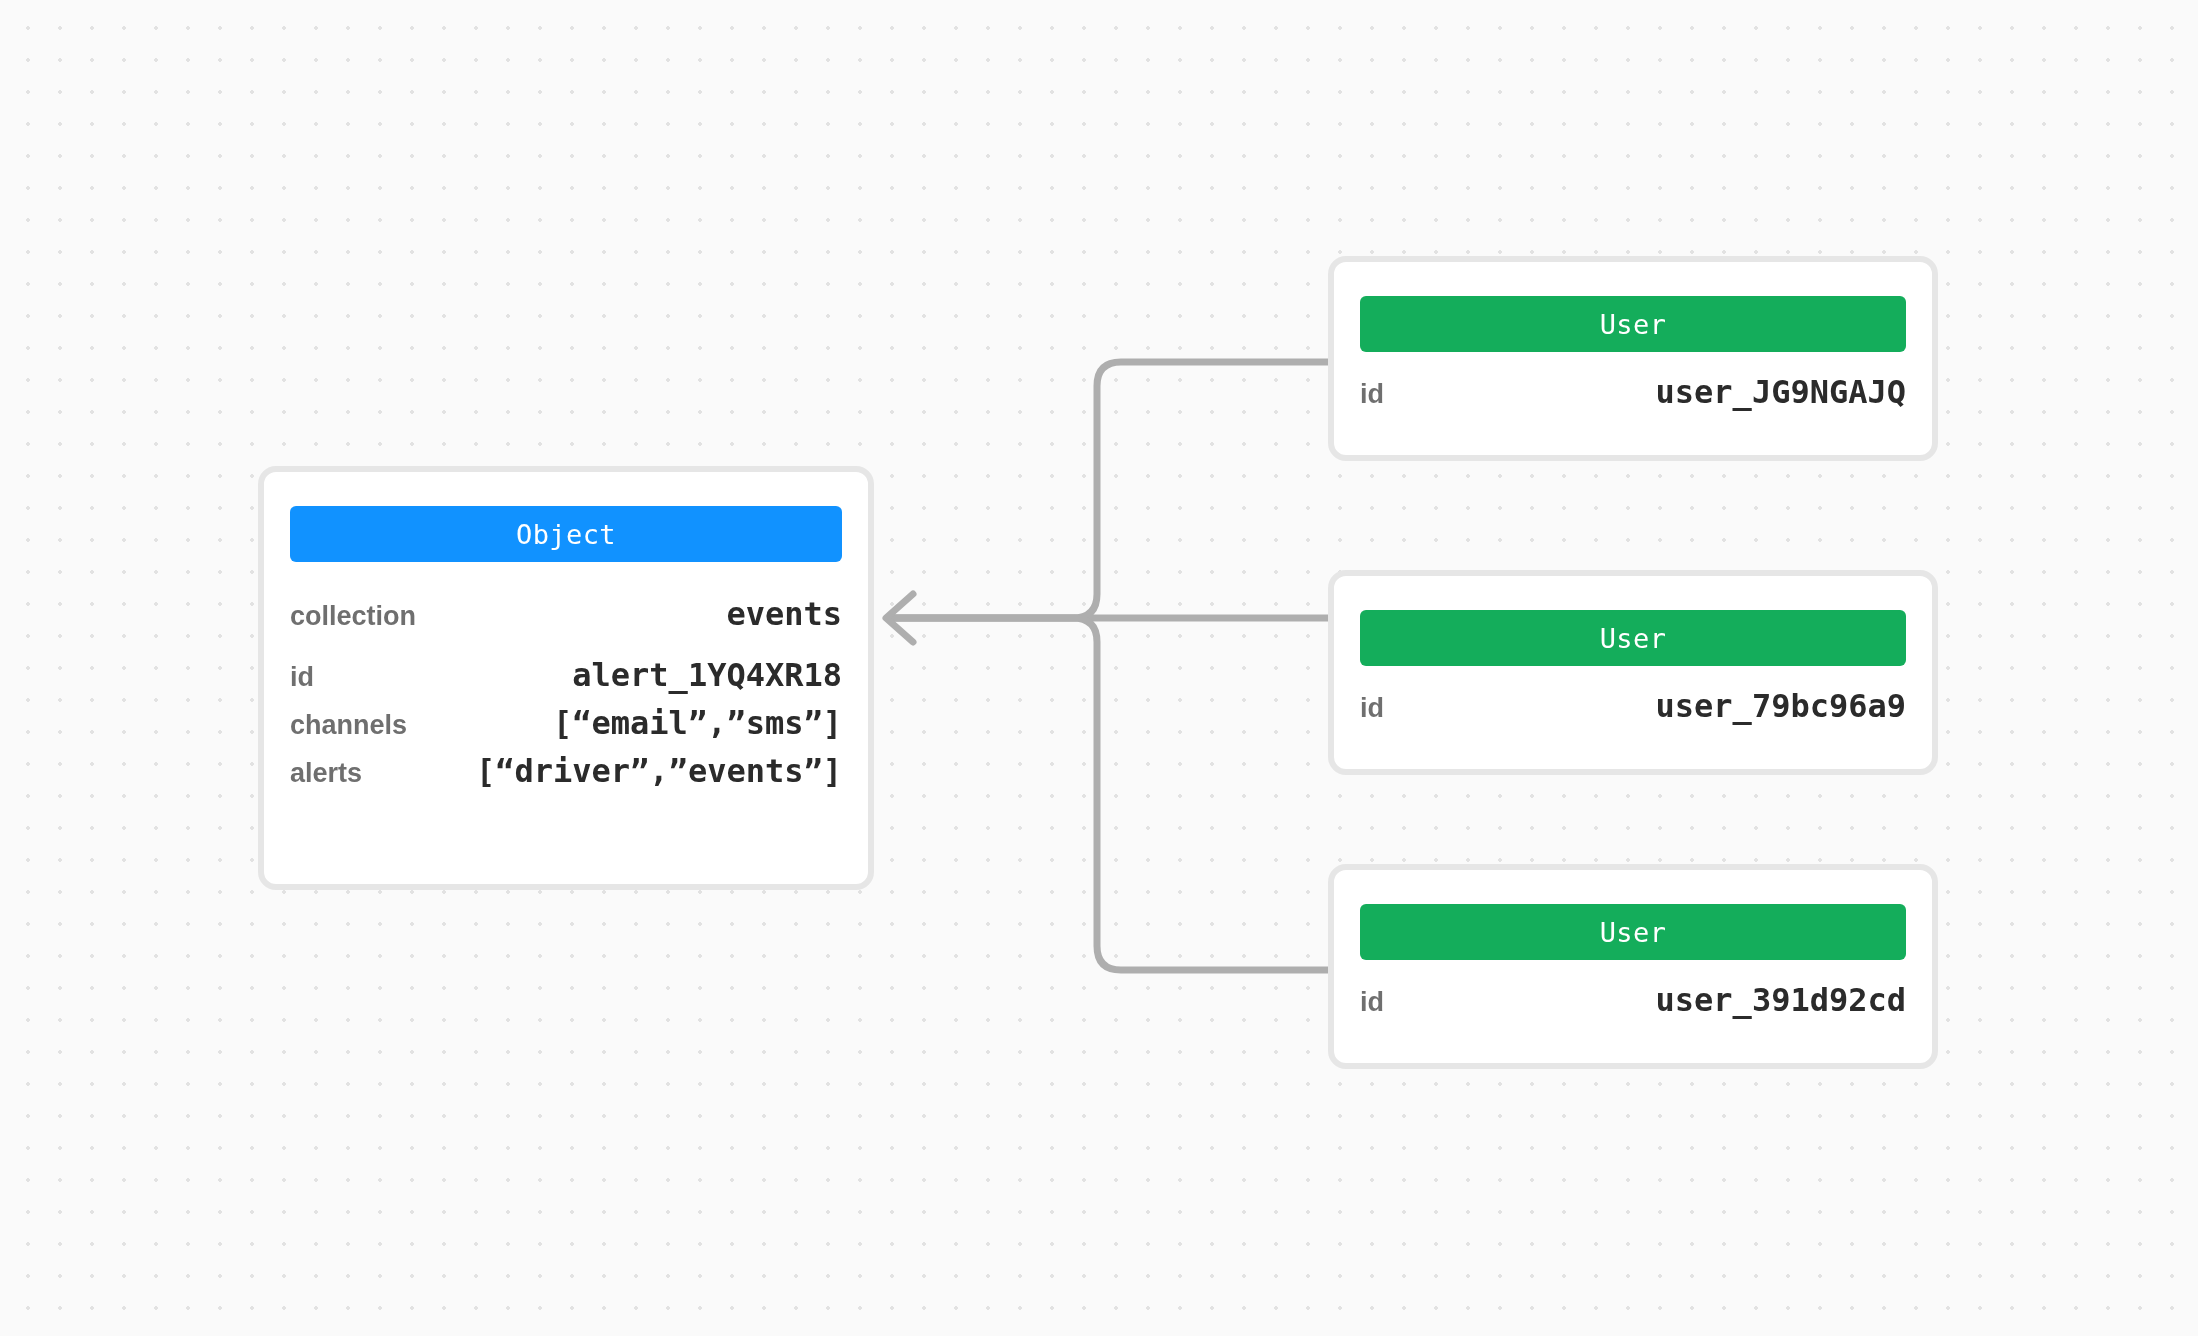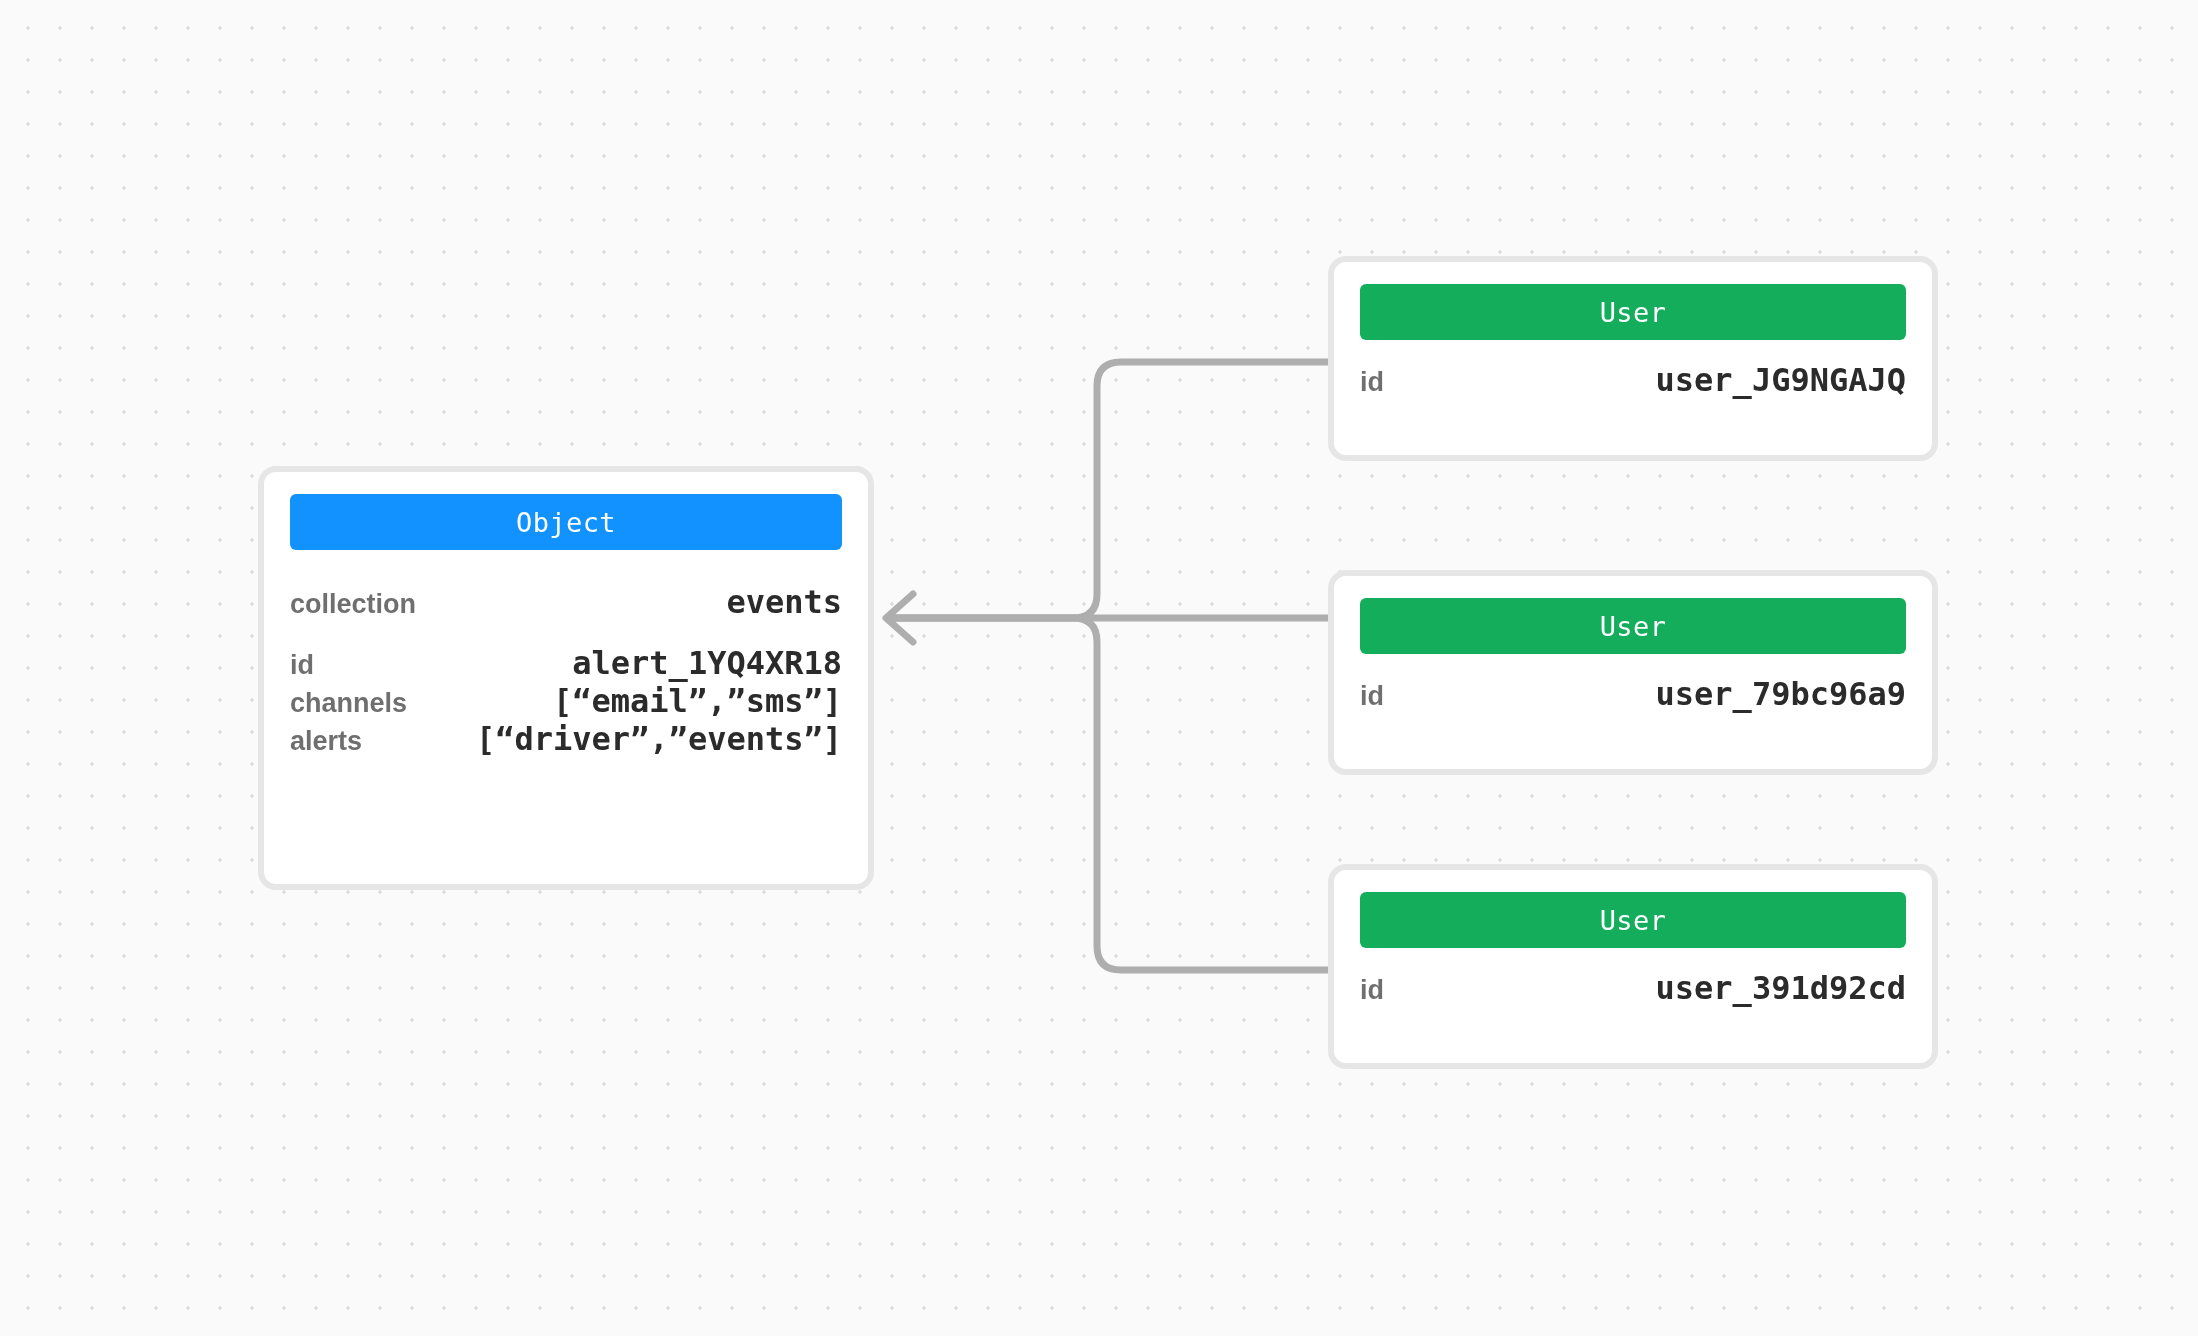--- a/index.html
+++ b/index.html
@@ -32,21 +32,21 @@
   .node {
     position: absolute;
     box-sizing: border-box;
     background: #ffffff;
     border: 6px solid #e6e6e6;
     border-radius: 18px;
   }
 
   .node-header {
     box-sizing: border-box;
-    margin: 22px 26px 0 26px;
+    margin: 34px 26px 0 26px;
     height: 56px;
     border-radius: 6px;
     display: flex;
     align-items: center;
     justify-content: center;
     color: #ffffff;
     font-family: "DejaVu Sans Mono", monospace;
     font-size: 27px;
     letter-spacing: 0.4px;
   }
@@ -77,21 +77,21 @@
   .row-val {
     color: #2b2b2b;
     font-family: "DejaVu Sans Mono", monospace;
     font-size: 32px;
     white-space: pre;
     text-align: right;
   }
 
   
   .row-group + .row-group { margin-top: 29px; }
-  .row-group .row + .row  { margin-top: 6px; gap: 46px; }
+  .row-group .row + .row  { margin-top: 16px; gap: 46px; }
 
   
   #node-object {
     left: 258px;
     top: 466px;
     width: 616px;
     height: 424px;
   }
   #node-object .node-body { padding-top: 36px; }
 

